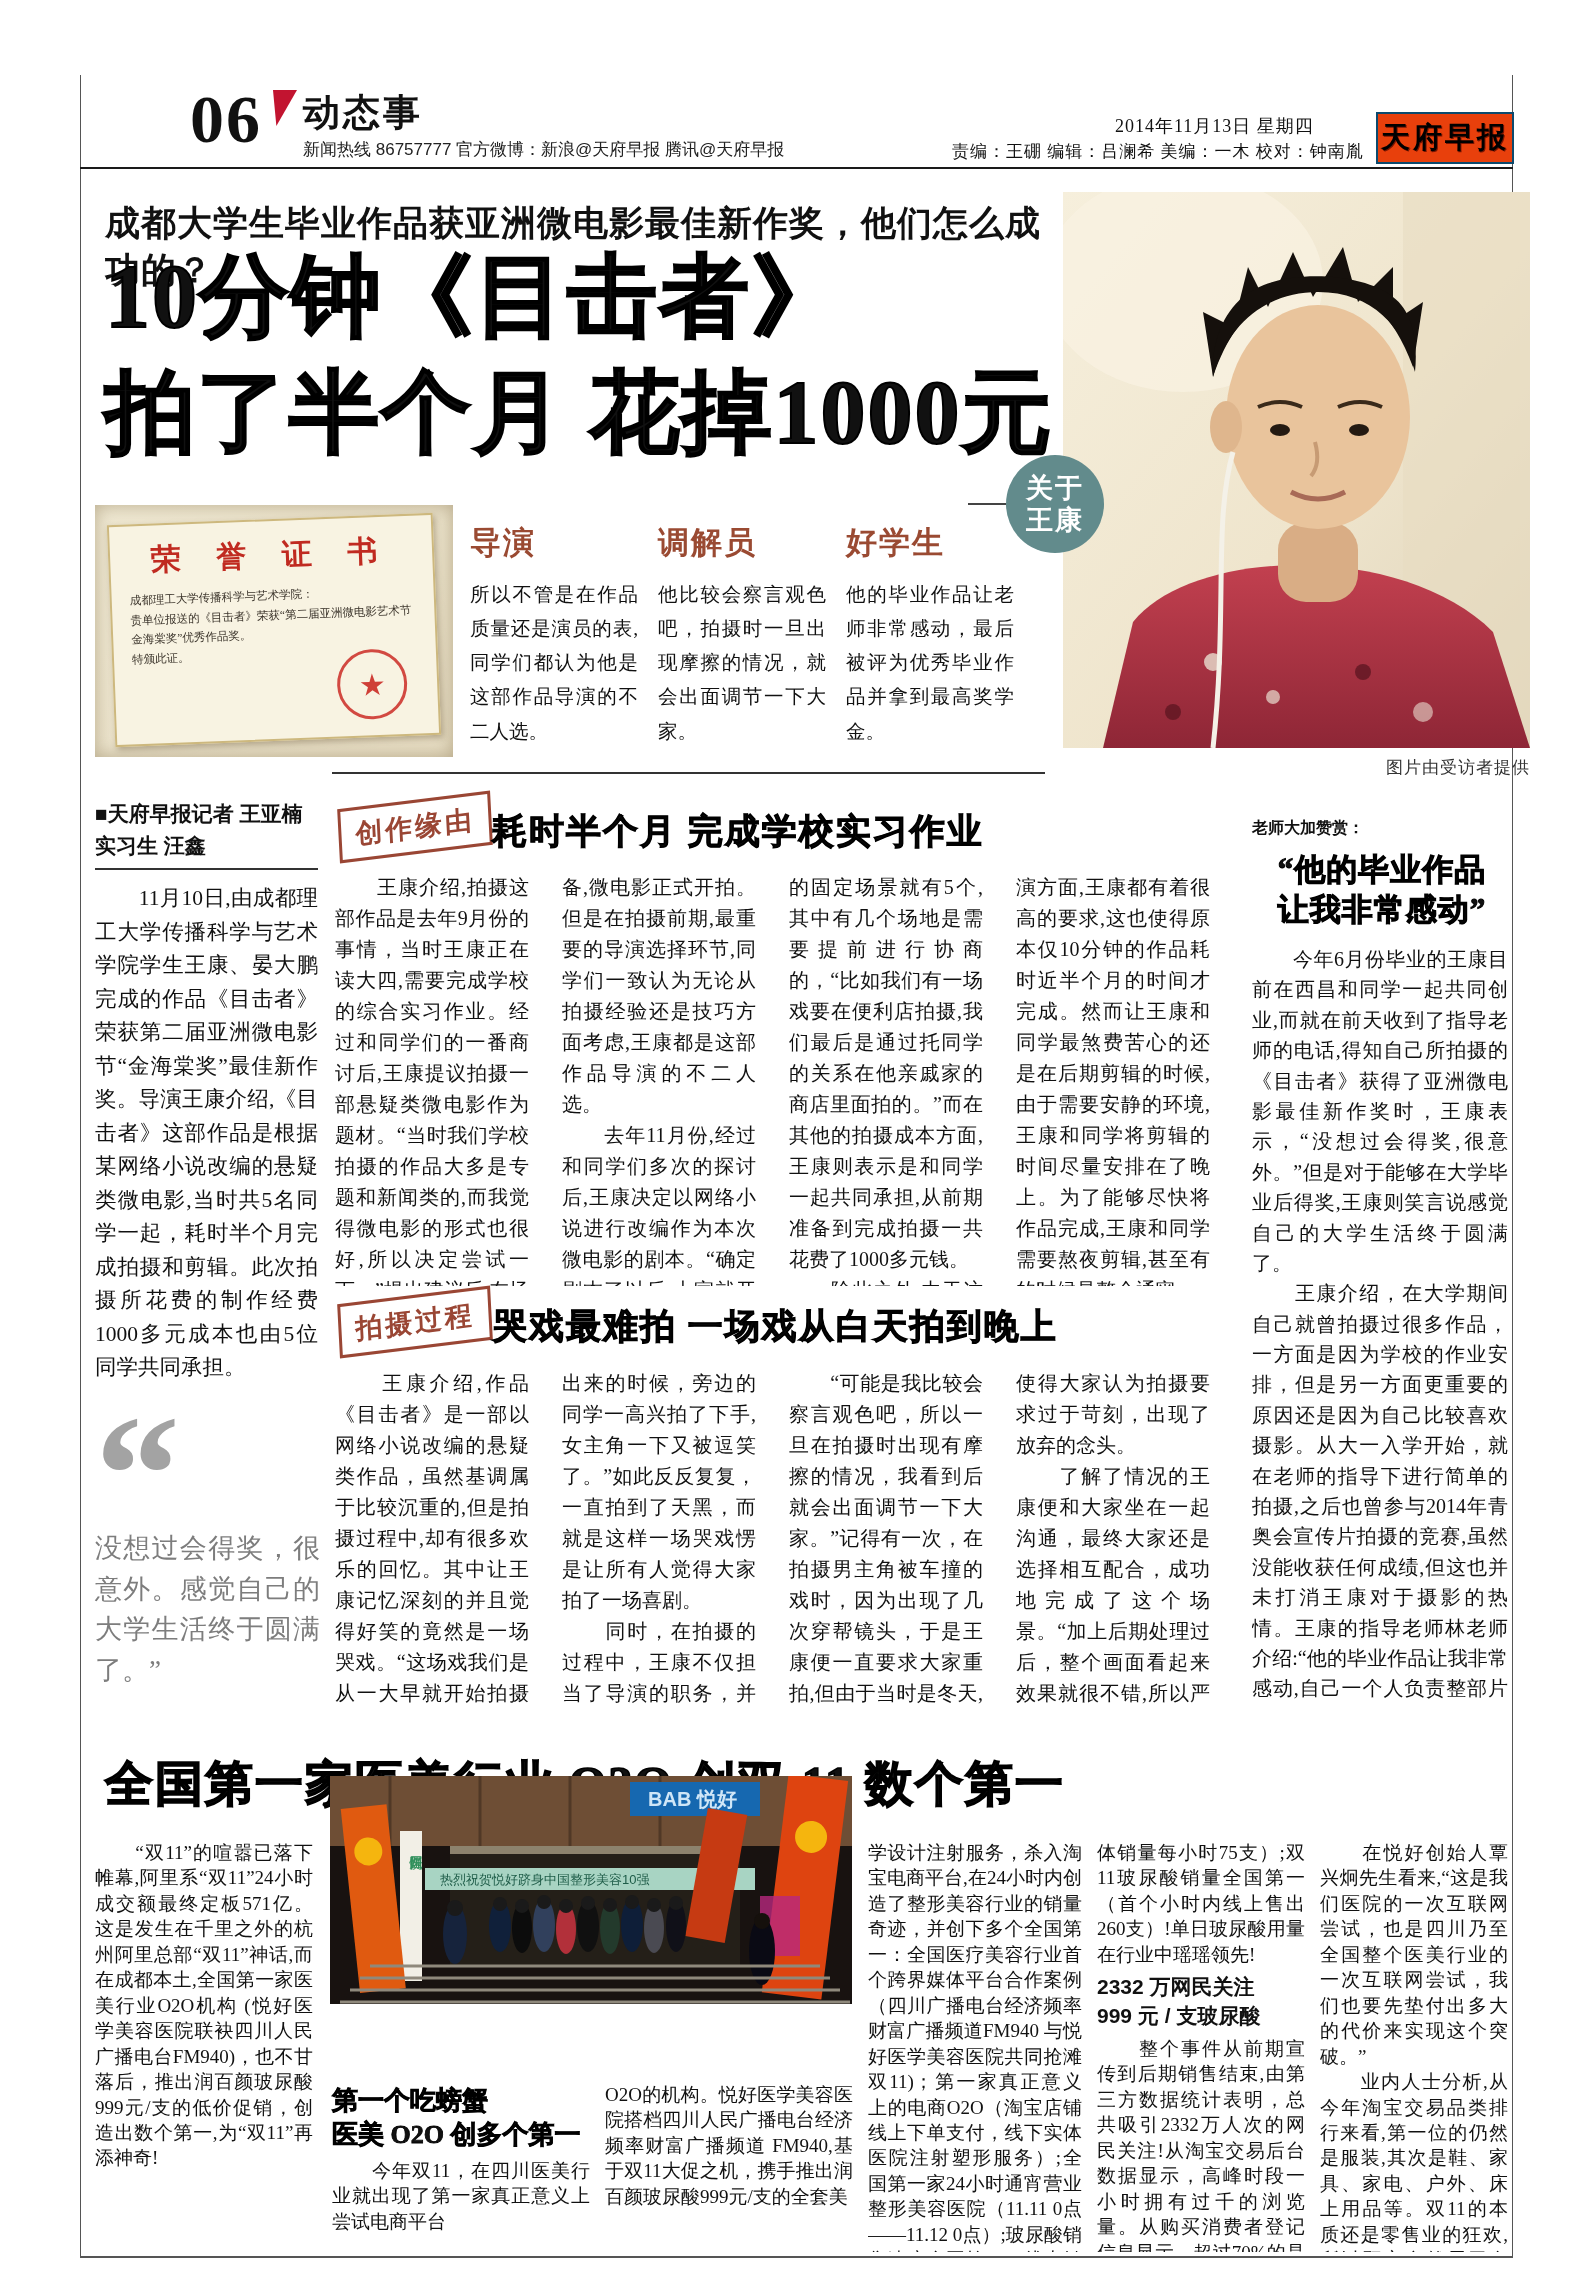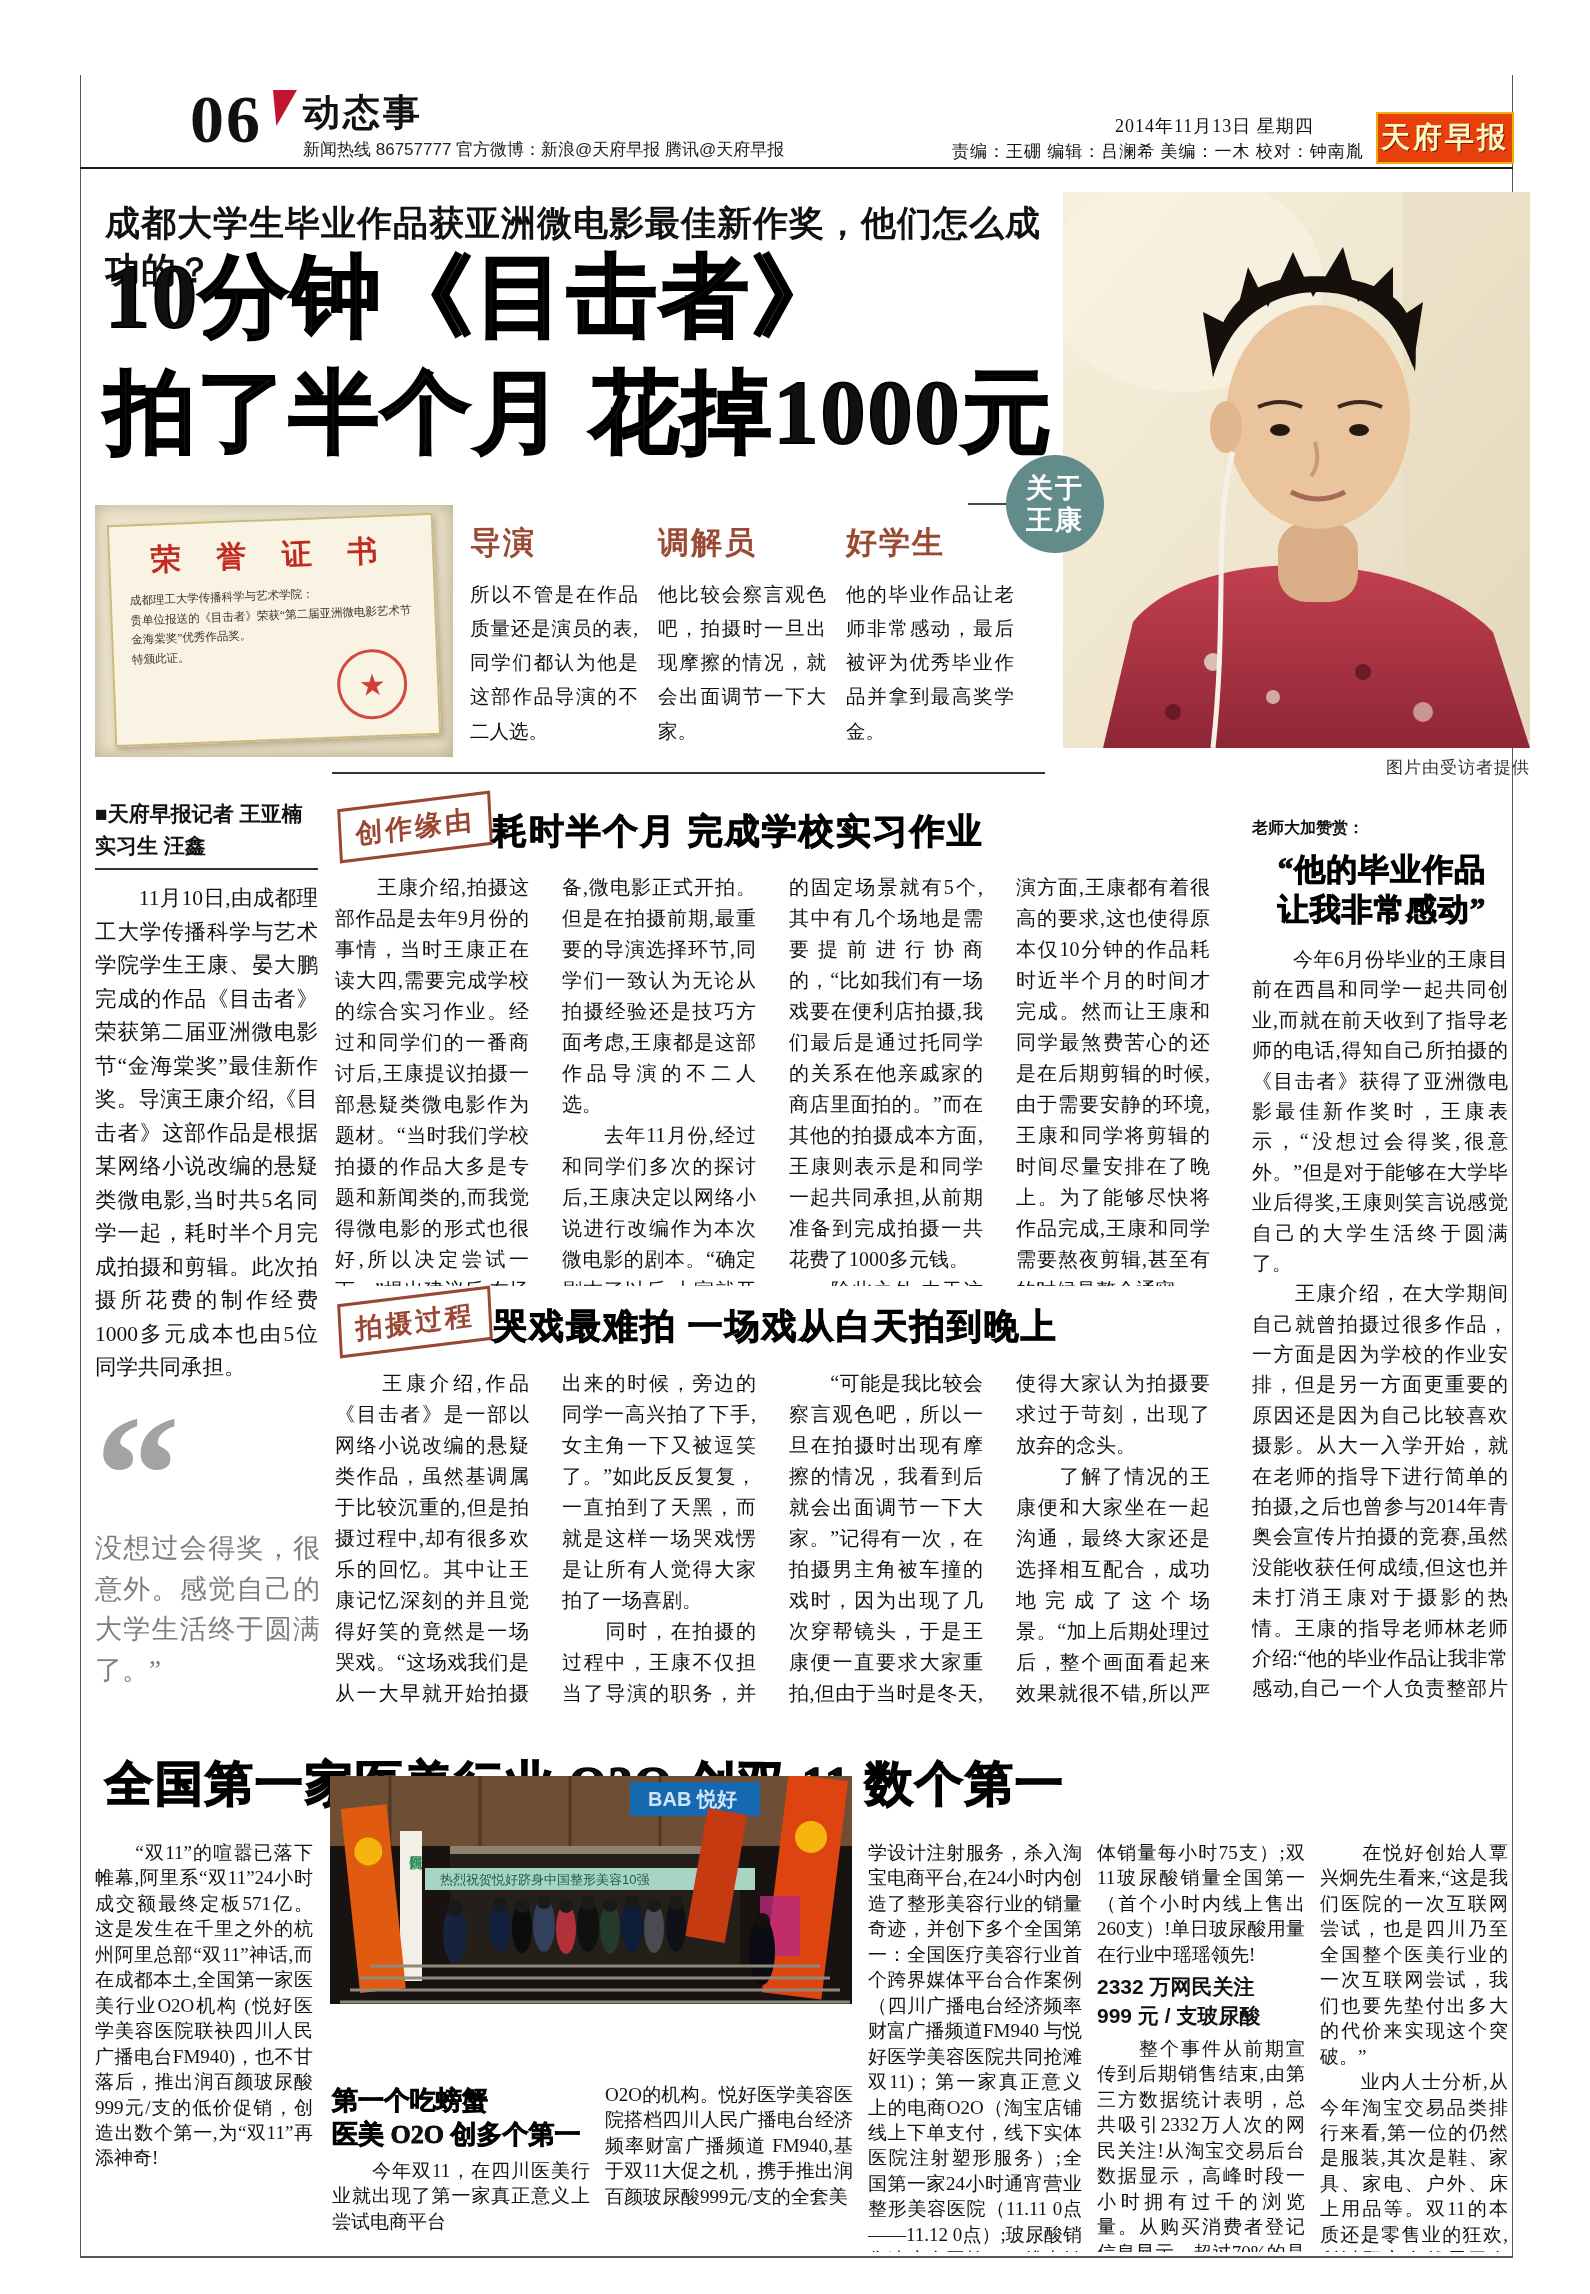--- a/index.html
+++ b/index.html
@@ -9,21 +9,21 @@
   .rule{position:absolute;background:#1a1a1a;}
   .frame{position:absolute;background:#555;}
 
   
   .page-num{font-size:68px;font-weight:700;font-family:"Liberation Serif",serif;letter-spacing:2px;}
   .red-tri{width:24px;height:36px;background:#c21430;clip-path:polygon(0 0,100% 0,14% 100%);}
   .section-name{font-size:37px;font-weight:700;font-family:"Liberation Sans",sans-serif;letter-spacing:3px;}
   .hotline{font-size:17px;color:#222;font-family:"Liberation Sans",sans-serif;}
   .hdr-date{font-size:18px;color:#111;letter-spacing:1px;}
   .hdr-credits{font-size:17px;color:#111;letter-spacing:1px;}
-  .masthead{width:134px;height:48px;background:#e8400c;border:2px solid #eab308;color:#fef9c3;
+  .masthead{width:134px;height:48px;background:#e8400c;border:2px solid #0c4a6e;color:#000000;
             display:flex;align-items:center;justify-content:center;font-size:29px;font-weight:700;
             letter-spacing:3px;text-shadow:1px 1px 0 #7a1500;}
 
   
   .kicker{font-size:35px;font-weight:700;font-family:"Liberation Sans",sans-serif;letter-spacing:1px;}
   .headline{font-size:90px;font-weight:900;letter-spacing:2px;line-height:1.0;
             font-family:"Liberation Serif",serif;-webkit-text-stroke:2px #000;}
   .badge{width:98px;height:98px;border-radius:50%;background:#628b8c;color:#fff;
          display:flex;flex-direction:column;align-items:center;justify-content:center;
          font-size:27px;font-weight:700;line-height:1.2;letter-spacing:2px;}

